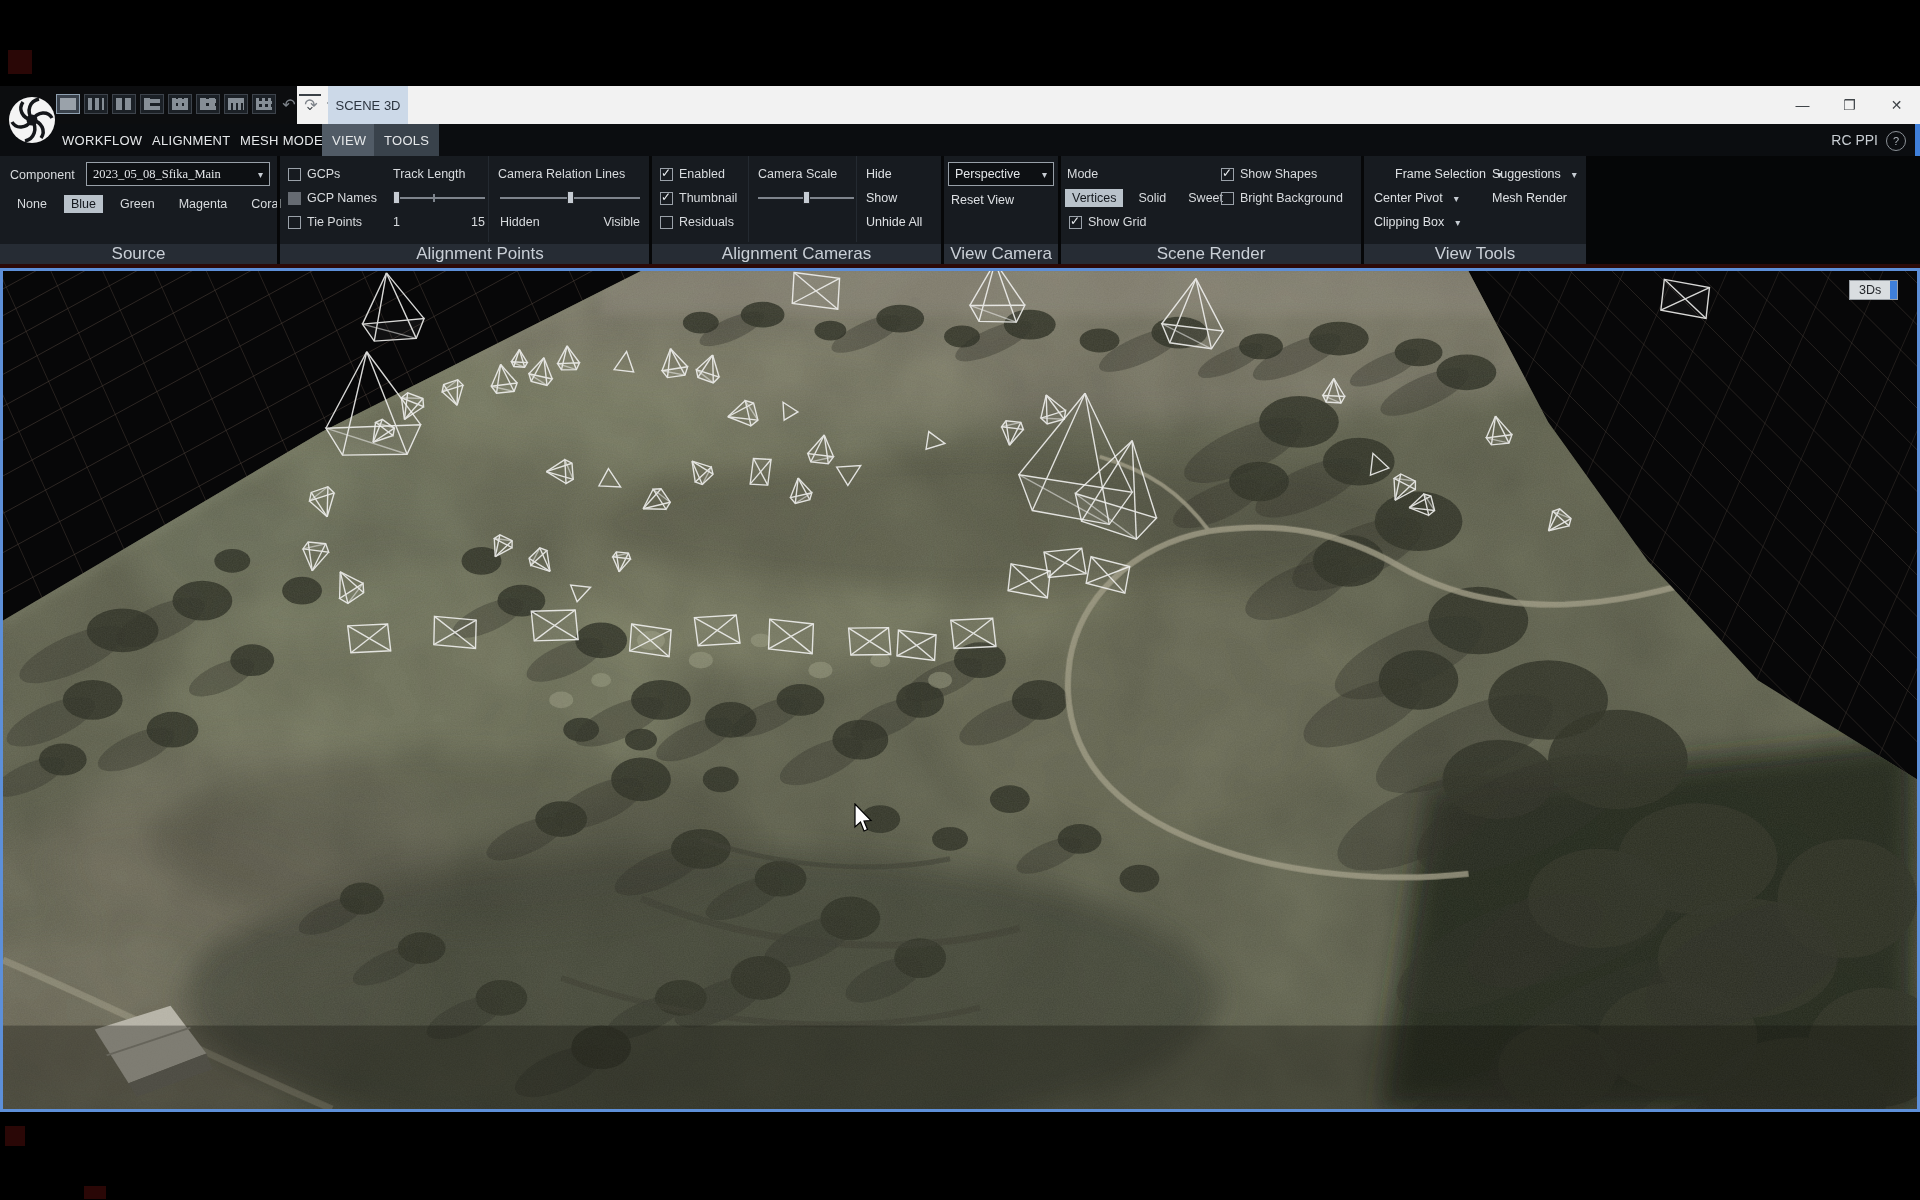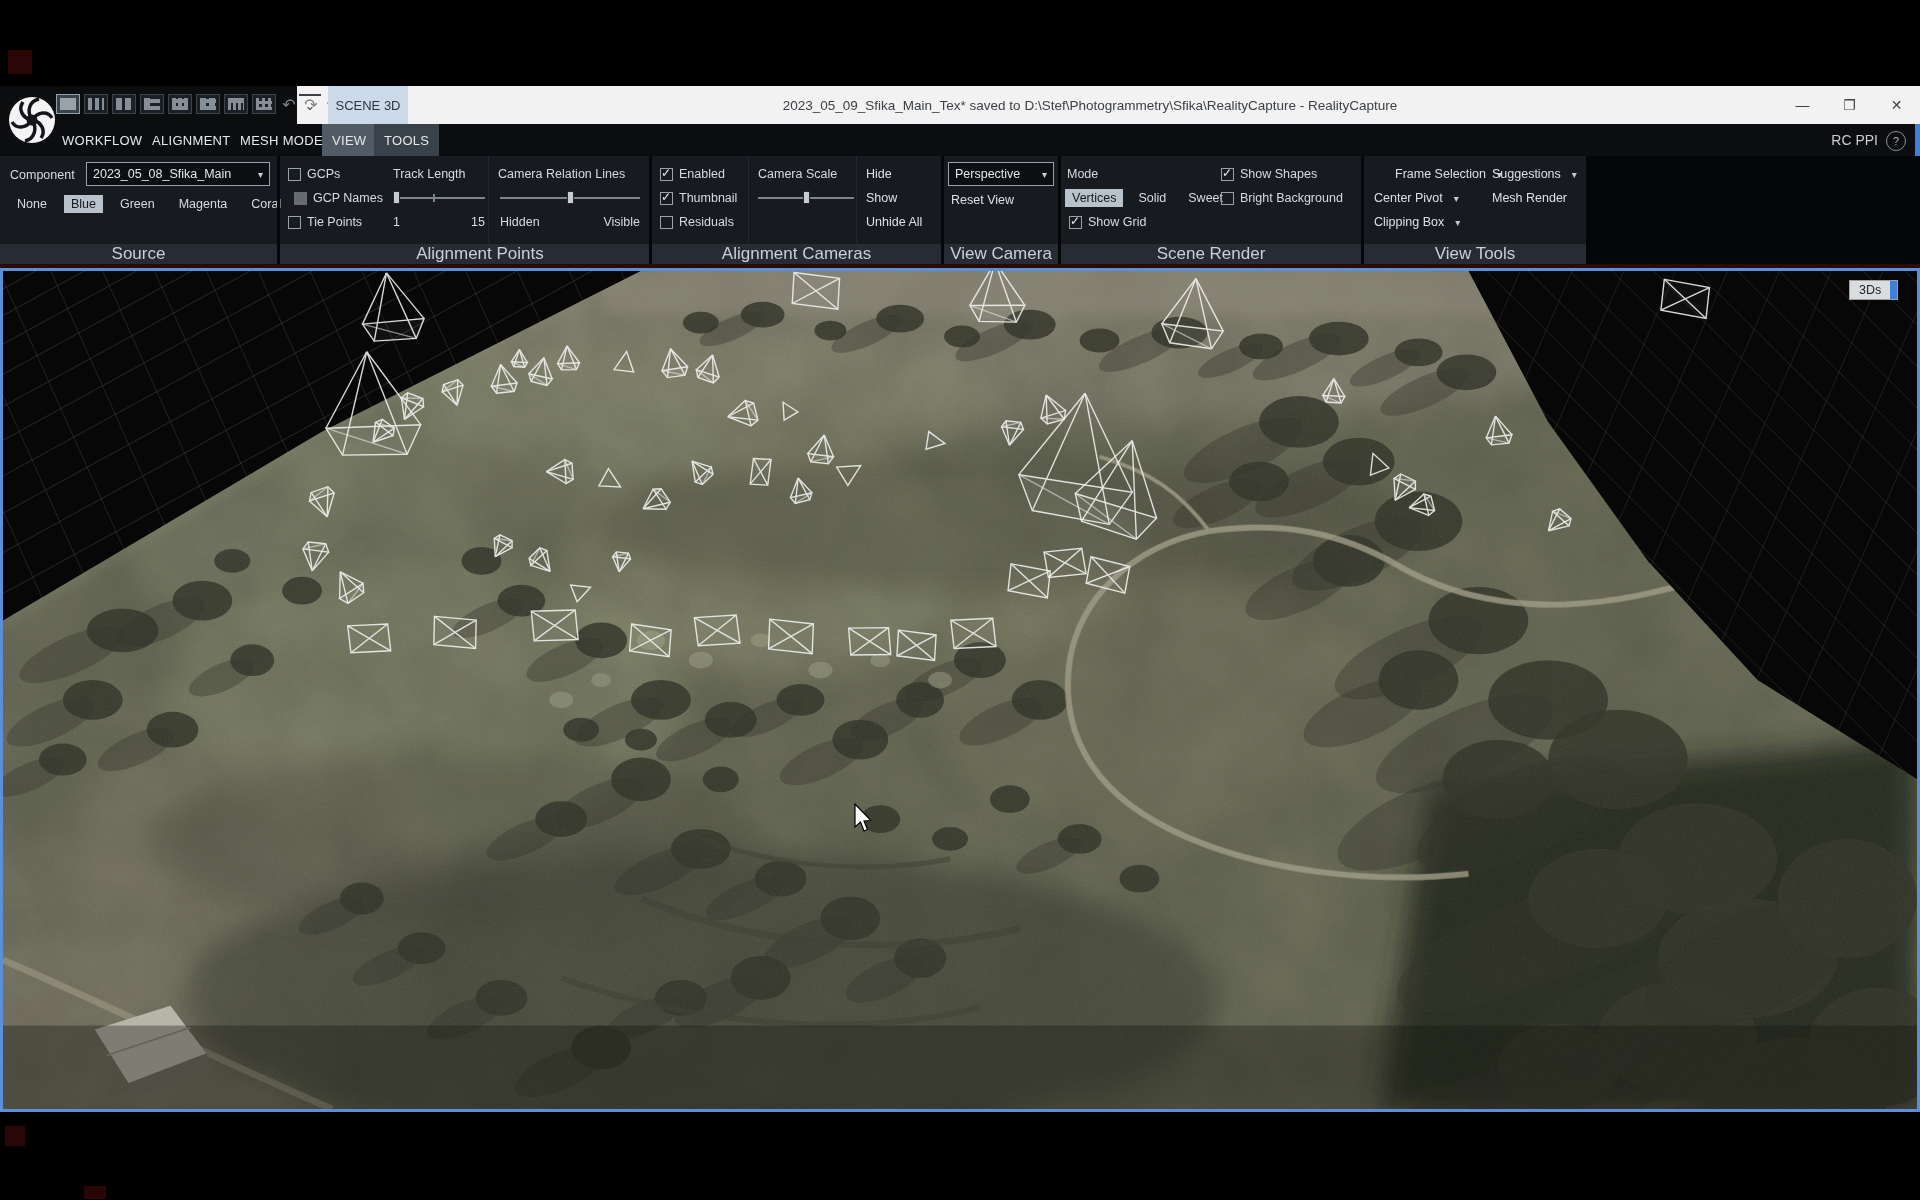--- a/index.html
+++ b/index.html
@@ -127,21 +127,20 @@
       <div class="lt-icon">
           <div class="lt-fill p8"></div>
         </div>
       <div class="hist-icon">↶</div>
       <div class="hist-icon">↷</div>
       <div class="hist-icon">⟲</div>
     </div>
 
     <div class="ribbon-toggle">⌄</div>
     <div class="scene-tab">SCENE 3D</div>
-    <div class="title-text">2023_05_09_Sfika_Main_Tex* saved to D:\Stef\Photogrammetry\Sfika\RealityCapture - RealityCapture</div>
 
     <div class="win-controls">
       <div class="win-btn">—</div>
       <div class="win-btn">❐</div>
       <div class="win-btn">✕</div>
     </div>
   </div>
 
   <div class="menubar">
     <div class="menu-tab" style="left:52px;">WORKFLOW</div>
@@ -154,41 +153,41 @@
     <div class="blue-sliver"></div>
   </div>
 
   <div class="ribbon">
     <div class="ribbon-inner"></div>
 
     <div class="sec" style="left:0;width:277px;">
       <div class="rrow" style="left:10px;top:7px;height:24px;">
         <span>Component</span>
       </div>
-      <div class="dd" style="position:absolute;left:86px;top:6px;width:184px;">
+      <div class="dd" style="position:absolute;left:86px;top:6px;width:184px;font-family:Liberation Serif, serif;">
         <span>2023_05_08_Sfika_Main</span>
         <span class="caret">▾</span>
       </div>
       <div class="rrow" style="left:10px;top:38px;gap:10px;">
         <span class="seg">None</span>
         <span class="seg sel">Blue</span>
         <span class="seg">Green</span>
         <span class="seg">Magenta</span>
         <span class="seg">Coral</span>
       </div>
       <div class="sec-bar">Source</div>
     </div>
     <div class="divider" style="left:277px;"></div>
 
     <div class="sec" style="left:280px;width:400px;">
       <div class="rrow" style="left:8px;top:8px;">
         <span class="cb"></span>
         <span>GCPs</span>
       </div>
-      <div class="rrow" style="left:14px;top:32px;">
+      <div class="rrow" style="left:8px;top:32px;">
         <span class="cb disabled"></span>
         <span>GCP Names</span>
       </div>
       <div class="rrow" style="left:8px;top:56px;">
         <span class="cb"></span>
         <span>Tie Points</span>
       </div>
       <div class="rrow" style="left:113px;top:8px;">
         <span>Track Length</span>
       </div>

